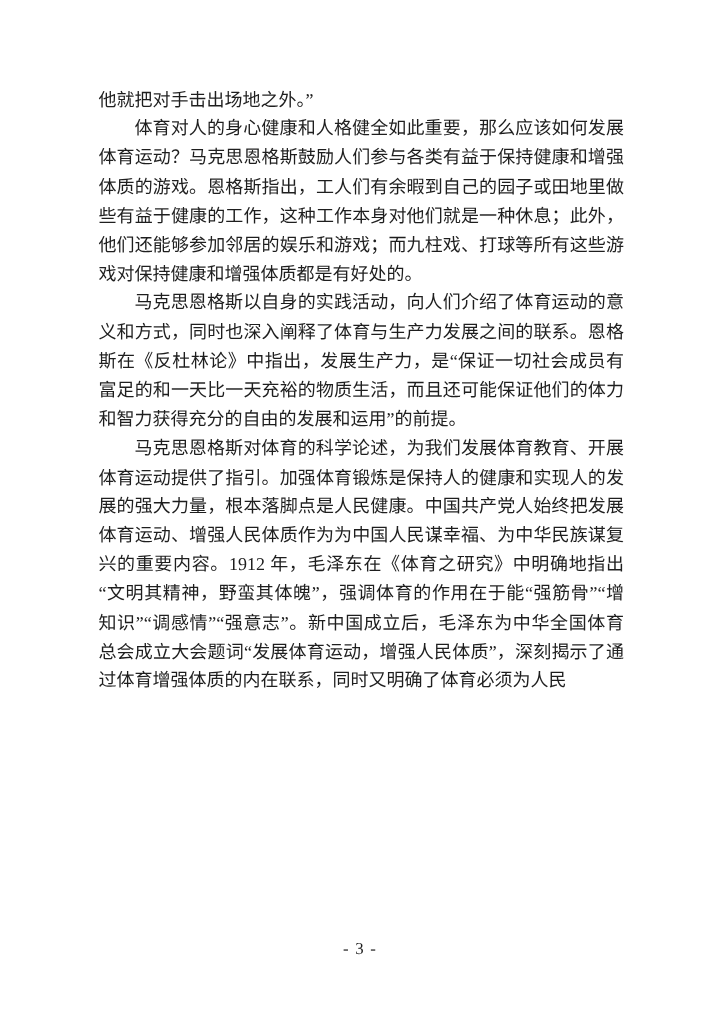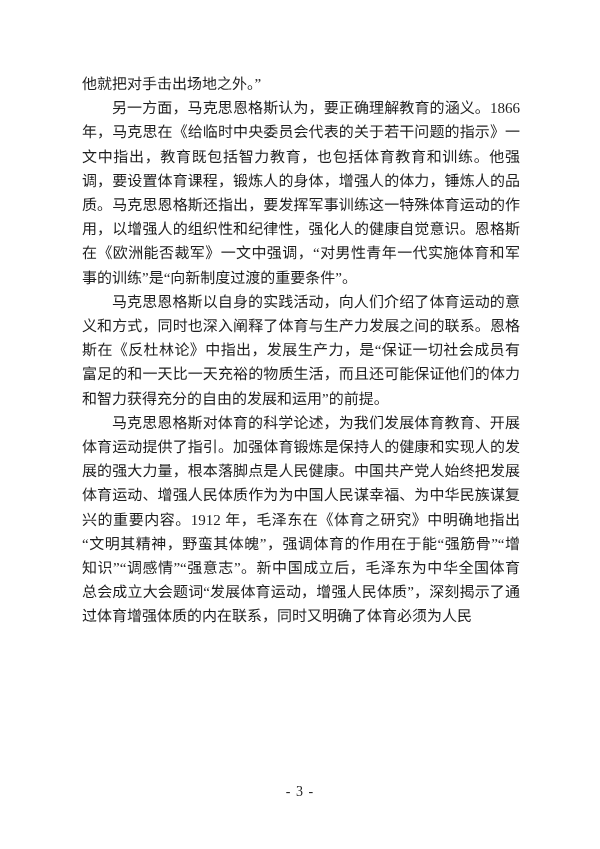--- a/index.html
+++ b/index.html
@@ -41,18 +41,18 @@
     letter-spacing: 1px;
     color: #1e1e1e;
   }
 </style>
 </head>
 <body>
 
 <div class="page">
   <div class="text-block">
     <p class="no-indent">他就把对手击出场地之外。”</p>
-    <p>另一方面，马克思恩格斯认为，要正确理解教育的涵义。1866 年，马克思在《给临时中央委员会代表的关于若干问题的指示》一文中指出，教育既包括智力教育，也包括体育教育和训练。他强调，要设置体育课程，锻炼人的身体，增强人的体力，锤炼人的品质。马克思恩格斯还指出，要发挥军事训练这一特殊体育运动的作用，以增强人的组织性和纪律性，强化人的健康自觉意识。恩格斯在《欧洲能否裁军》一文中强调，“对男性青年一代实施体育和军事的训练”是“向新制度过渡的重要条件”。</p>
+    <p>体育对人的身心健康和人格健全如此重要，那么应该如何发展体育运动？马克思恩格斯鼓励人们参与各类有益于保持健康和增强体质的游戏。恩格斯指出，工人们有余暇到自己的园子或田地里做些有益于健康的工作，这种工作本身对他们就是一种休息；此外，他们还能够参加邻居的娱乐和游戏；而九柱戏、打球等所有这些游戏对保持健康和增强体质都是有好处的。</p>
     <p>马克思恩格斯以自身的实践活动，向人们介绍了体育运动的意义和方式，同时也深入阐释了体育与生产力发展之间的联系。恩格斯在《反杜林论》中指出，发展生产力，是“保证一切社会成员有富足的和一天比一天充裕的物质生活，而且还可能保证他们的体力和智力获得充分的自由的发展和运用”的前提。</p>
     <p>马克思恩格斯对体育的科学论述，为我们发展体育教育、开展体育运动提供了指引。加强体育锻炼是保持人的健康和实现人的发展的强大力量，根本落脚点是人民健康。中国共产党人始终把发展体育运动、增强人民体质作为为中国人民谋幸福、为中华民族谋复兴的重要内容。1912 年，毛泽东在《体育之研究》中明确地指出“文明其精神，野蛮其体魄”，强调体育的作用在于能“强筋骨”“增知识”“调感情”“强意志”。新中国成立后，毛泽东为中华全国体育总会成立大会题词“发展体育运动，增强人民体质”，深刻揭示了通过体育增强体质的内在联系，同时又明确了体育必须为人民</p>
   </div>
   <div class="footer">- 3 -</div>
 </div>
 
 </body></html>

